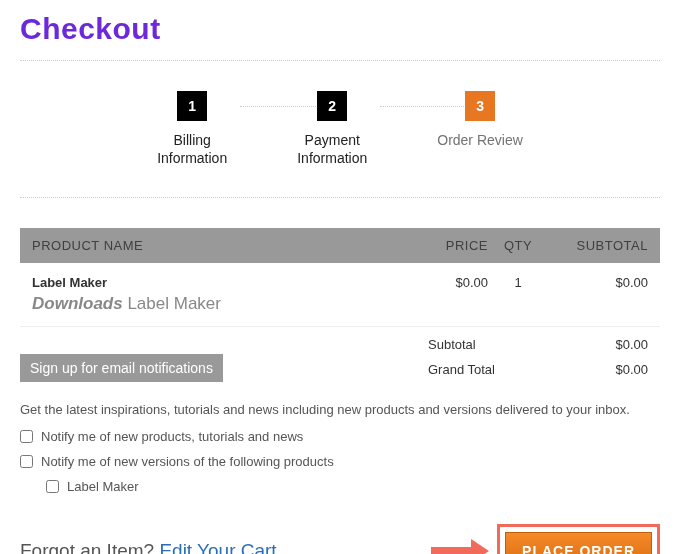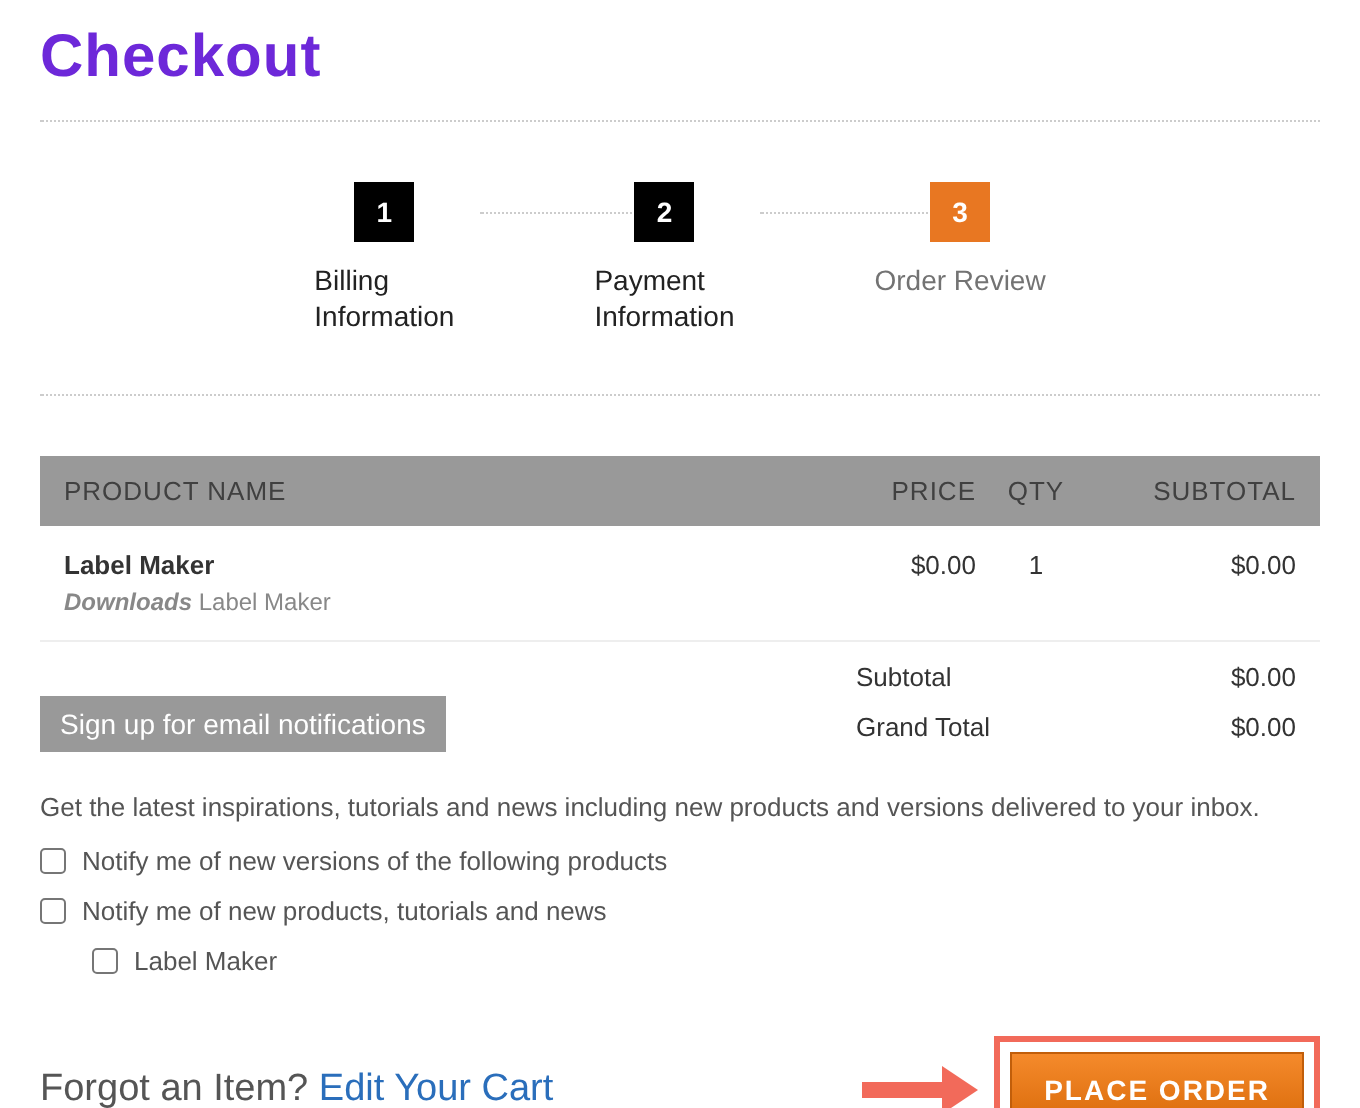--- a/index.html
+++ b/index.html
@@ -46,21 +46,21 @@
       font-size: 14px;
       font-weight: bold;
       margin-bottom: 10px;
     }
     .step.active .step-num {
       background: #e87722;
     }
     .step-label {
       font-size: 14px;
       color: #222;
-      text-align: left;
+      text-align: center;
       line-height: 1.3;
     }
     .step.active .step-label {
       color: #737373;
     }
     .step-connector {
       position: absolute;
       top: 45px;
       height: 1px;
       border-top: 1px dotted #ccc;
@@ -92,21 +92,21 @@
       font-size: 13px;
       color: #333;
       border-bottom: 1px solid #eee;
     }
     .table-row .col-name .prod-title {
       font-weight: bold;
       margin-bottom: 4px;
     }
     .table-row .col-name .prod-sub {
       color: #888;
-      font-size: 12px;
+      font-size: 17px;
     }
     .table-row .col-name .prod-sub .dl {
       font-style: italic;
       font-weight: bold;
     }
 
     .totals {
       margin-top: 6px;
     }
     .totals-row {
@@ -254,26 +254,26 @@
       <div class="value">$0.00</div>
     </div>
   </div>
 </div>
 
 <div class="signup-section">
   <div class="signup-desc">Get the latest inspirations, tutorials and news including new products and versions delivered to your inbox.</div>
 
   <label class="check-line">
     <input type="checkbox" style="">
-    <span>Notify me of new versions of the following products</span>
+    <span>Notify me of new products, tutorials and news</span>
   </label>
 
   <label class="check-line">
     <input type="checkbox" style="">
-    <span>Notify me of new products, tutorials and news</span>
+    <span>Notify me of new versions of the following products</span>
   </label>
 
   <label class="check-line indent">
     <input type="checkbox" style="">
     <span>Label Maker</span>
   </label>
 </div>
 
 <div class="footer-row">
   <div class="forgot">

